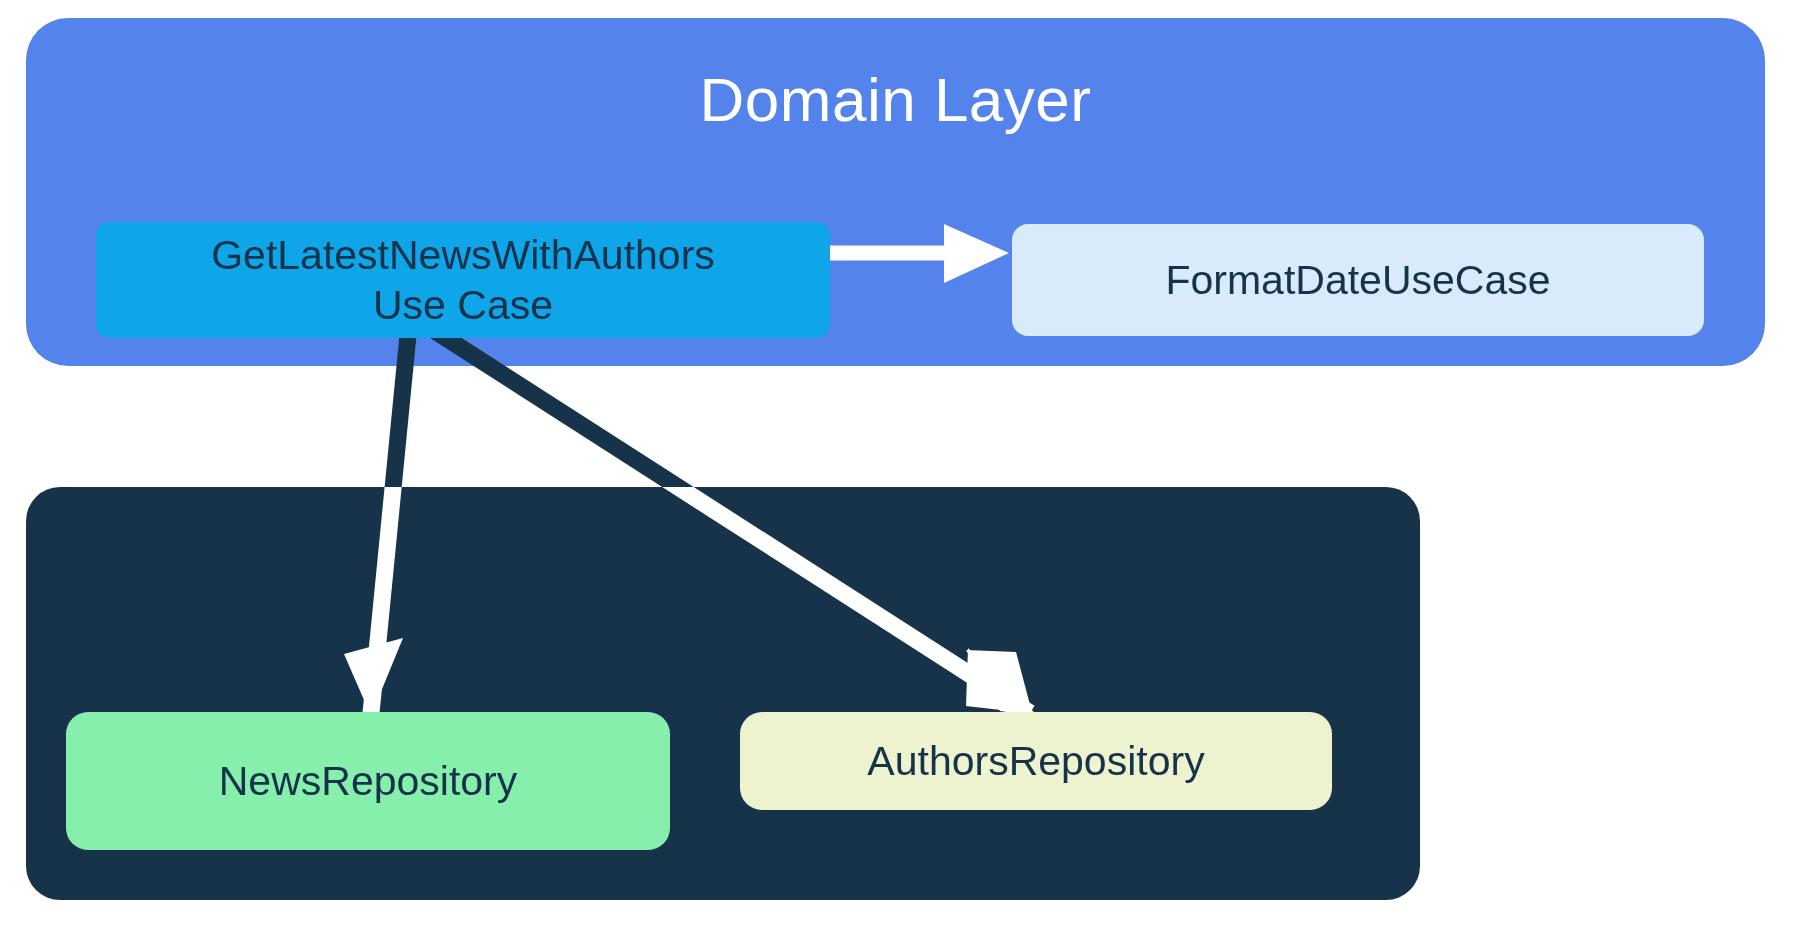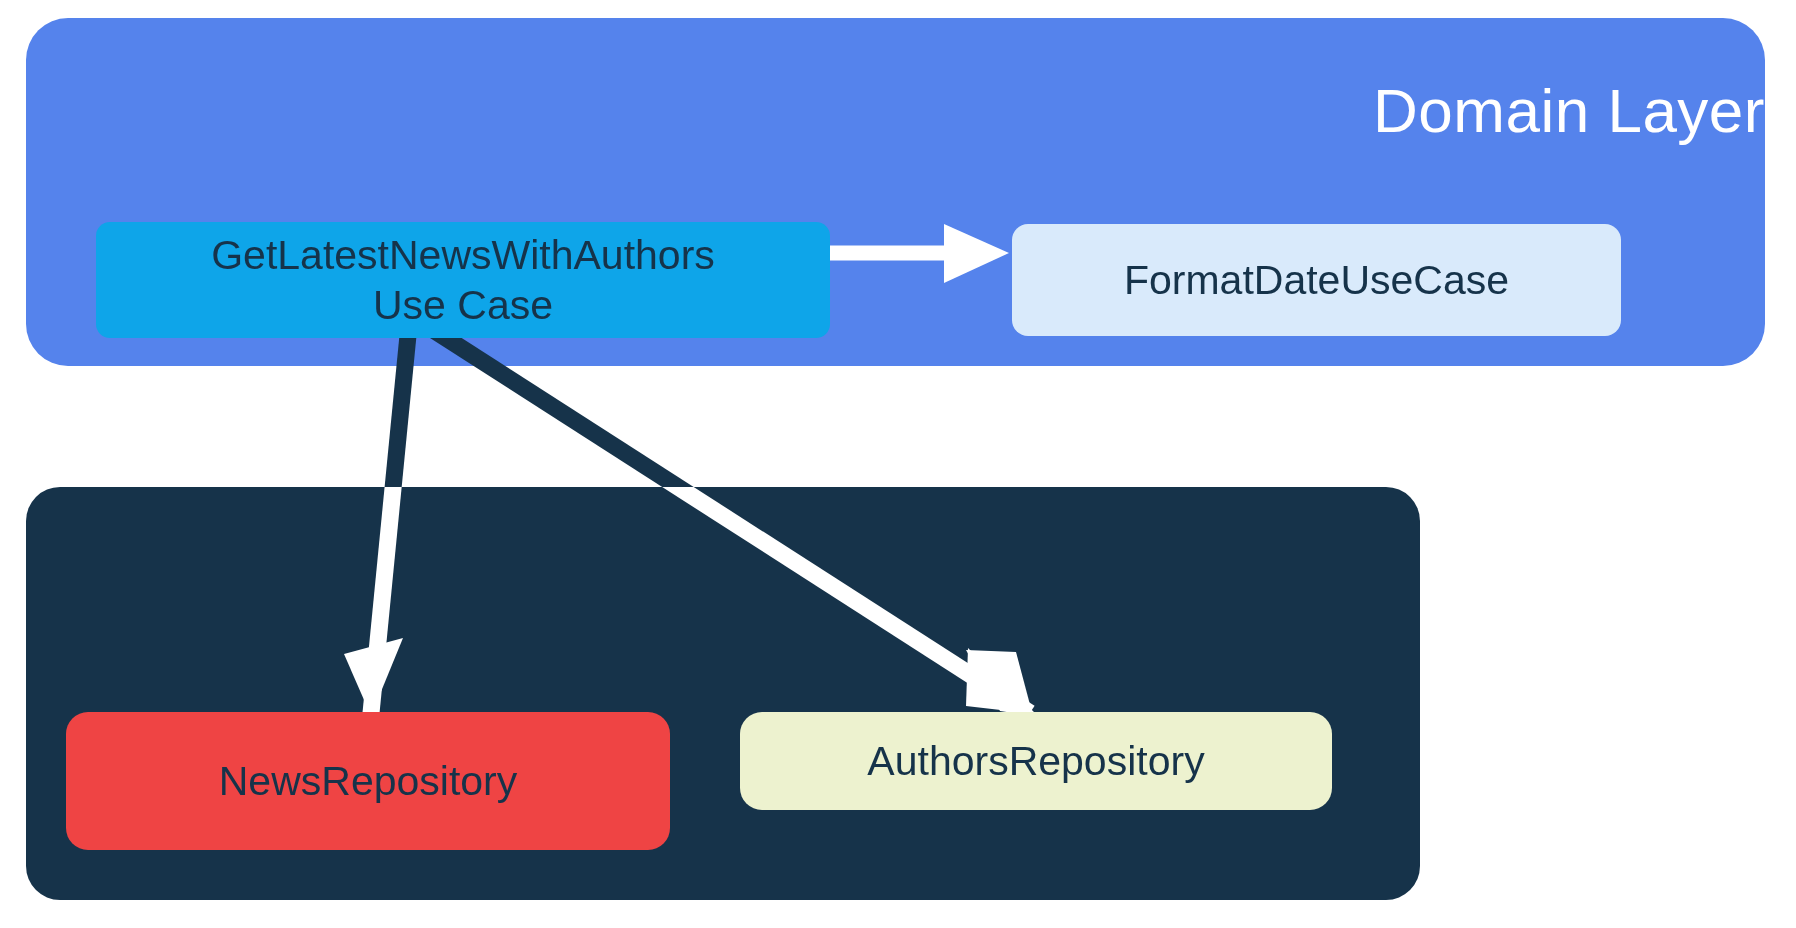--- a/index.html
+++ b/index.html
@@ -49,23 +49,22 @@
   }
   #domain-layer {
     left: 26px;
     top: 18px;
     width: 1739px;
     height: 348px;
     background: #5583ec;
     border-radius: 42px;
   }
   #domain-layer-title {
-    top: 57px;
+    top: 46px;
     font-size: 62px;
-    text-align: right;
   }
   #data-layer {
     left: 26px;
     top: 487px;
     width: 1394px;
     height: 413px;
     background: #16334a;
     border-radius: 34px;
   }
   #node-get-latest-news {
@@ -74,33 +73,33 @@
     width: 734px;
     height: 116px;
     background: #0ea5e9;
     color: #16334a;
     border-radius: 14px;
     font-size: 41px;
   }
   #node-format-date {
     left: 1012px;
     top: 224px;
-    width: 609px;
+    width: 692px;
     height: 112px;
     background: #d9eafb;
     color: #16334a;
     border-radius: 16px;
     font-size: 41px;
   }
   #node-news-repository {
     left: 66px;
     top: 712px;
     width: 604px;
     height: 138px;
-    background: #ef4444;
+    background: #86efac;
     color: #16334a;
     border-radius: 22px;
     font-size: 41px;
   }
   #node-authors-repository {
     left: 740px;
     top: 712px;
     width: 592px;
     height: 98px;
     background: #edf2cf;

